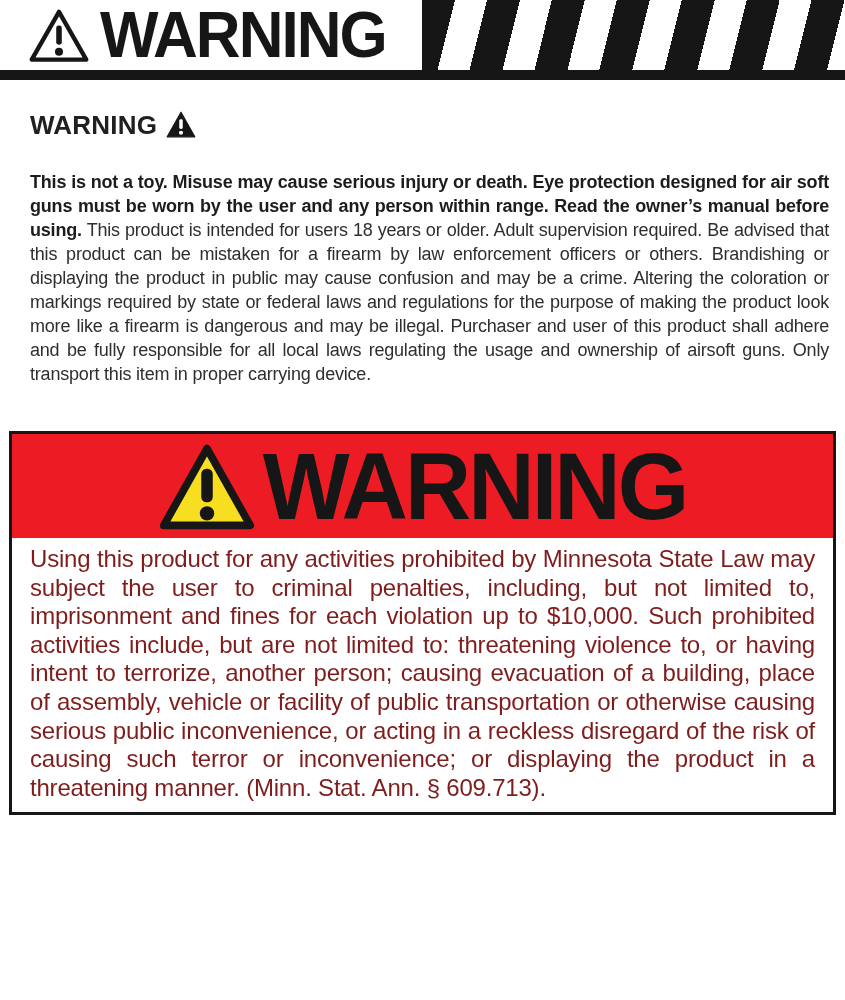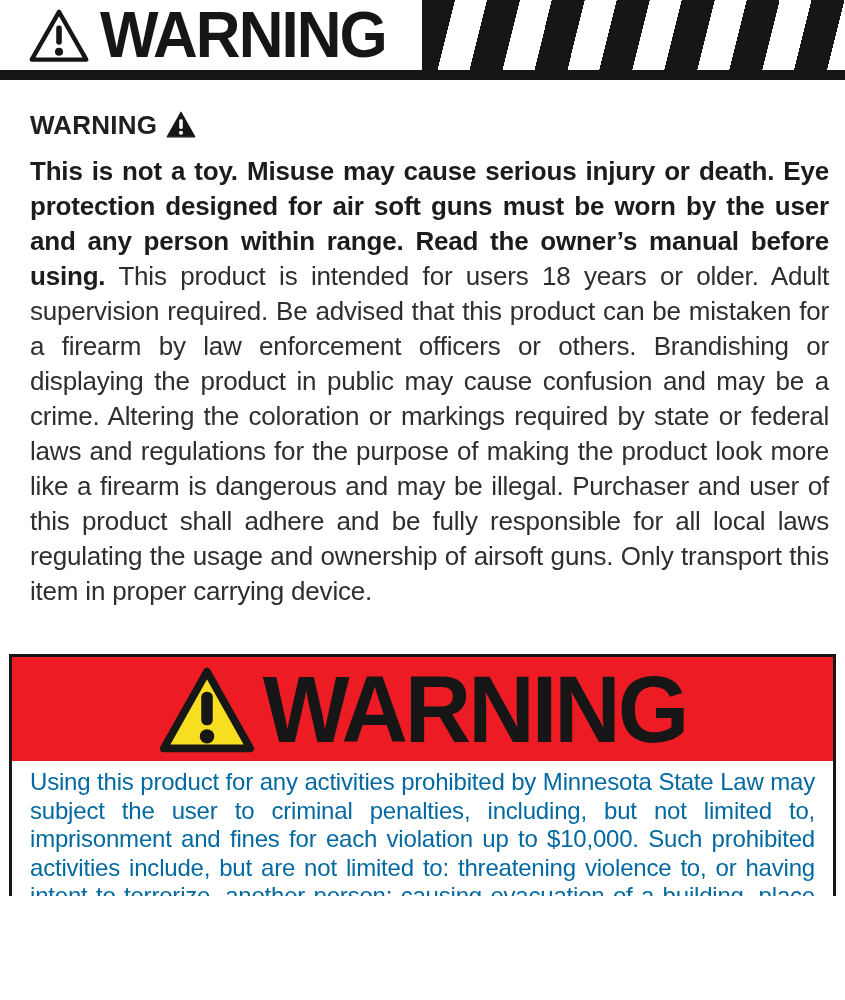--- a/index.html
+++ b/index.html
@@ -46,23 +46,23 @@
     font-size:26px; font-weight:bold; letter-spacing:0.2px;
     line-height:31px; color:#202020;
   }
   .us-h2 {
     font-size:26px; font-weight:bold; letter-spacing:0.2px;
     line-height:31px; color:#202020;
     display:flex; align-items:center; gap:9px;
   }
   .tri-solid { display:inline-block; width:30px; height:27px; margin-top:-3px; }
   .legal {
-    margin-top:13px;
-    font-size:26px;
-    line-height:35px;
+    margin-top:29px;
+    font-size:18px;
+    line-height:24px;
     letter-spacing:-0.2px;
     text-align:justify;
     color:#2e2e2e;
   }
   .legal strong { color:#1c1c1c; }
 
   
   .mn-label {
     margin:45px 9px 0 9px;
     border:3px solid #161616;
@@ -80,26 +80,26 @@
   .red-warning-text {
     font-size:92px;
     font-weight:bold;
     letter-spacing:-3px;
     line-height:1;
     color:#161616;
     white-space:nowrap;
     transform:scaleY(1.02);
   }
   .mn-body {
-    padding:7px 18px 20px 18px;
+    padding:7px 18px 10px 18px;
     font-size:24px;
     line-height:28.6px;
     letter-spacing:-0.2px;
     text-align:justify;
-    color:#0369a1;
+    color:#7f1d1d;
   }
 </style>
 </head>
 <body>
 
 <div class="page">
 
   <header class="top-banner">
     <span class="tri-outline">
       <svg viewBox="0 0 100 92" width="62" height="60" aria-hidden="true">

